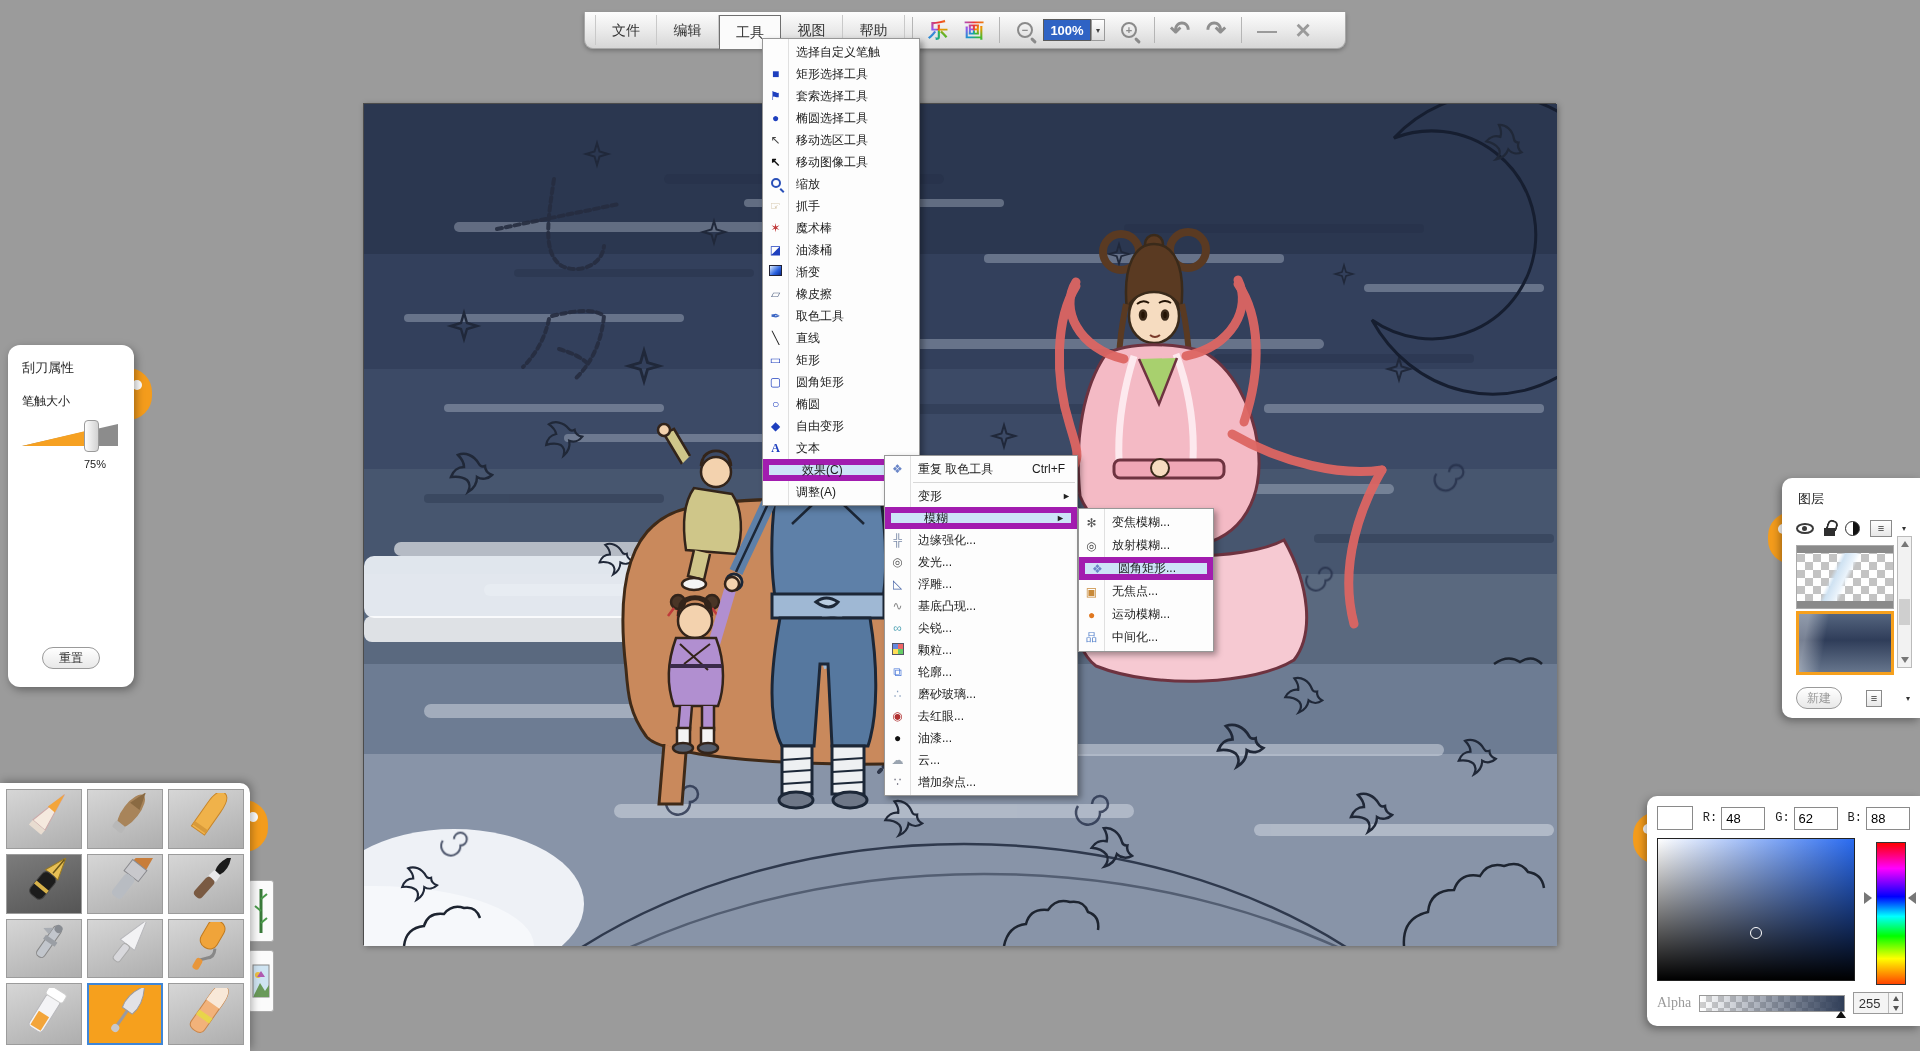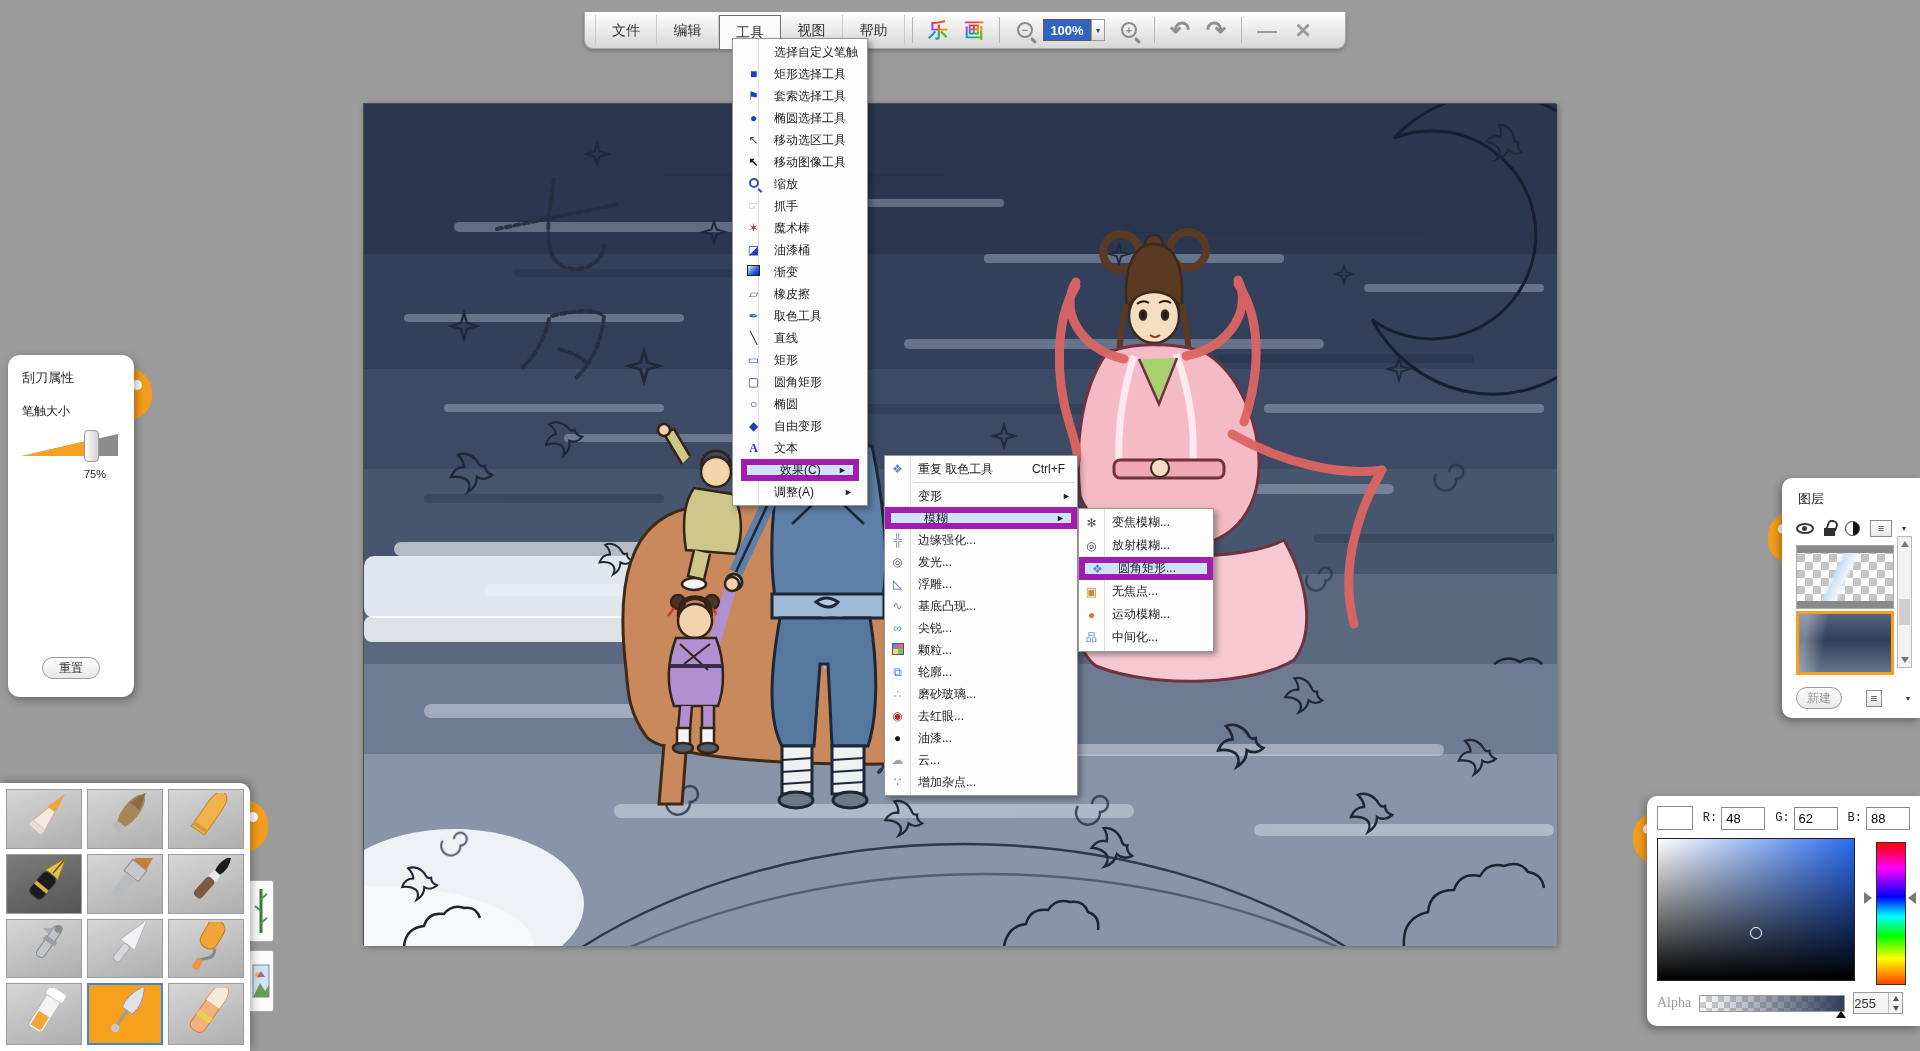--- a/index.html
+++ b/index.html
@@ -34,21 +34,21 @@
   .mi .accel{margin-left:auto;padding-right:12px}
   .mi .sub-arrow{margin-left:auto;padding-right:6px;font-size:9px;color:#222}
   .mi.hl{background:#cde3f7;border:6px solid #a21caf}
   .menu hr{border:none;border-top:1px solid #d8d8d8;margin:2px 2px 2px 28px}
   .chip-grad{display:inline-block;width:13px;height:11px;background:linear-gradient(135deg,#dfefff,#2a62e0 60%,#0a2a90);border:1px solid #223}
   .chip-grain{display:inline-block;width:12px;height:12px;background:conic-gradient(#e66 0 25%,#6c6 0 50%,#fd5 0 75%,#68d 0);border:1px solid #556}
   .mag-mini{position:relative;width:10px;height:10px;border:2px solid #2a50b8;border-radius:50%;display:inline-block}
   .mag-mini::after{content:"";position:absolute;width:2px;height:5px;background:#2a50b8;left:8px;top:8px;transform:rotate(-45deg)}
 
   
-  #scraper{left:8px;top:355px;width:126px;height:342px;background:#fff;border-radius:12px;box-shadow:2px 3px 8px rgba(0,0,0,.35);z-index:10;padding:14px}
+  #scraper{left:8px;top:345px;width:126px;height:342px;background:#fff;border-radius:12px;box-shadow:2px 3px 8px rgba(0,0,0,.35);z-index:10;padding:14px}
   #scraper .title{font-size:13px;color:#222}
   #scraper .lbl{font-size:12px;color:#222;margin-top:16px}
   .wedge{position:relative;margin-top:14px;width:96px;height:26px}
   .wedge .gray{position:absolute;right:0;bottom:4px;width:96px;height:22px;background:#8c8c8c;clip-path:polygon(0 100%,100% 0,100% 100%)}
   .wedge .orange{position:absolute;right:24px;bottom:4px;width:72px;height:17px;background:#f6a122;clip-path:polygon(0 100%,100% 0,100% 100%)}
   .wedge .handle{position:absolute;left:62px;top:-4px;width:15px;height:32px;background:linear-gradient(90deg,#fdfdfd,#d2d2d2);border:1px solid #9a9a9a;border-radius:4px}
   #scraper .pct{font-size:11px;color:#222;text-align:right;margin-top:8px;padding-right:14px}
   .pill-btn{display:block;margin:4px auto;width:58px;height:22px;border:1px solid #9a9a9a;border-radius:12px;background:linear-gradient(#fff,#e8e8e8);font-size:12px;color:#333;text-align:center;line-height:20px}
   #scraper .pill-btn{position:absolute;bottom:14px;left:34px}
   .otab{position:absolute;width:24px;height:52px;background:#f49c1c;z-index:9}
@@ -96,21 +96,21 @@
   #sv .ring{position:absolute;left:92px;top:88px;width:12px;height:12px;border:1.5px solid #fff;border-radius:50%}
   #hue{position:absolute;right:14px;top:46px;width:30px;height:143px;border:1px solid #333;background:linear-gradient(180deg,#f00 0%,#f0f 18%,#00f 38%,#0ff 52%,#0f0 66%,#ff0 82%,#f40 100%)}
   .htri{position:absolute;width:0;height:0;border-top:6px solid transparent;border-bottom:6px solid transparent}
   .htri.l{right:48px;top:96px;border-left:8px solid #777}
   .htri.r{right:4px;top:96px;border-right:8px solid #777}
   .alpha-row{position:absolute;left:10px;bottom:12px;display:flex;align-items:center;gap:8px;width:253px}
   .alpha-lbl{font-family:"Liberation Serif",serif;color:#999;font-size:14px}
   #alpha-bar{position:relative;width:146px;height:17px;border:1px solid #999;background:linear-gradient(to right,rgba(48,62,88,0),rgba(48,62,88,1)),repeating-conic-gradient(#cfcfcf 0% 25%,#fff 0% 50%) 0 0/12px 12px}
   #alpha-bar .mark{position:absolute;right:-2px;bottom:-7px;width:0;height:0;border-left:5px solid transparent;border-right:5px solid transparent;border-bottom:7px solid #111}
   .spin{display:flex;border:1px solid #999;height:22px;background:#f4f4f4;align-items:center}
-  .spin .val{width:34px;text-align:left;font-size:13px;padding-right:3px;color:#333}
+  .spin .val{width:34px;text-align:center;font-size:13px;padding-right:3px;color:#333}
   .spin .btns{display:flex;flex-direction:column;border-left:1px solid #bbb}
   .spin .btns i{width:13px;height:10px;display:flex;align-items:center;justify-content:center}
   .spin .btns i::after{content:"";border-left:3.5px solid transparent;border-right:3.5px solid transparent}
   .spin .btns i.u::after{border-bottom:5px solid #555}
   .spin .btns i.d::after{border-top:5px solid #555}
 </style>
 </head>
 <body>
 
 <div id="canvas" class="abs">
@@ -349,21 +349,21 @@
     </div>
   <div class="tb-sep"></div>
   <div class="tb-btn">
       <span class="win-glyph">—</span>
     </div>
   <div class="tb-btn">
       <span class="win-glyph" style="font-size:26px">×</span>
     </div>
 </div>
 
-<div class="menu abs" id="tools-menu" style="left:732px;top:38px;width:136px;padding:2px 8px">
+<div class="menu abs" id="tools-menu" style="left:762px;top:38px;width:158px;padding:2px 0">
   <div class="gut"></div>
   <div class="mi">
       <span class="ic"></span>
       <span class="lb">选择自定义笔触</span>
     </div>
   <div class="mi">
       <span class="ic">■</span>
       <span class="lb">矩形选择工具</span>
     </div>
   <div class="mi">

